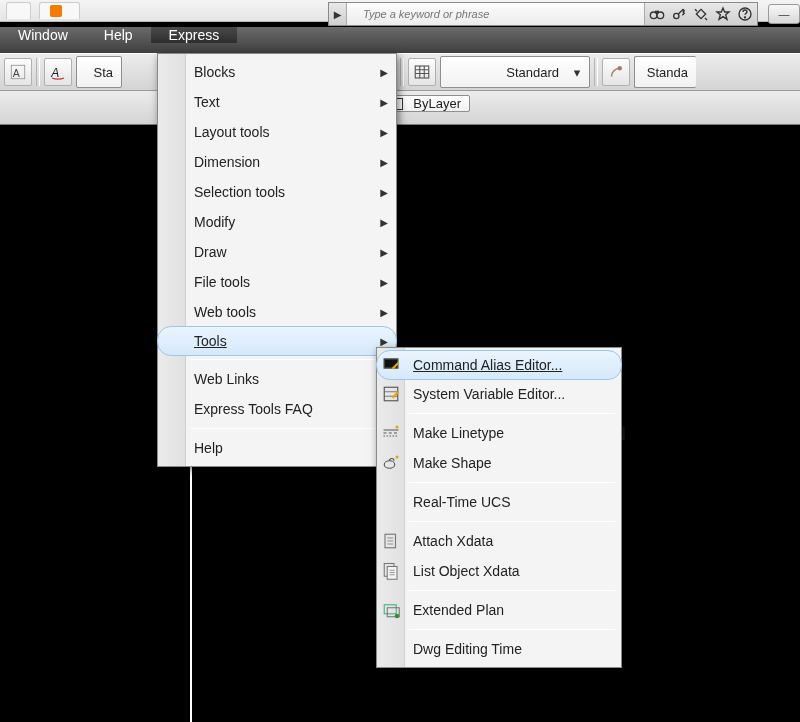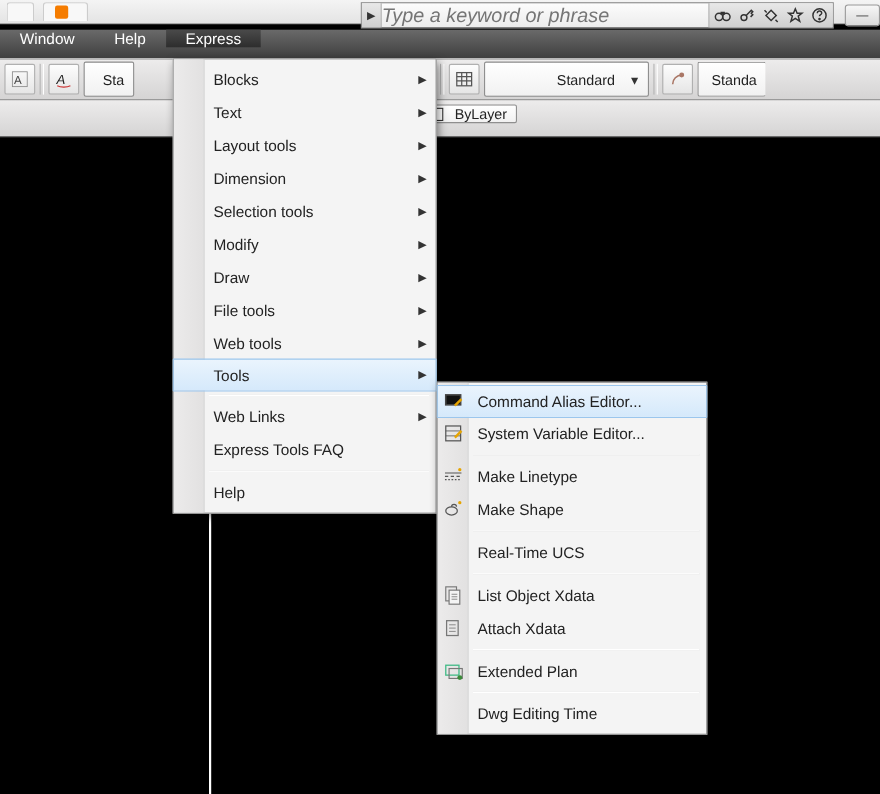--- a/index.html
+++ b/index.html
@@ -8,21 +8,21 @@
   
   .tabstrip { height: 22px; background: linear-gradient(#f4f4f4,#e4e4e4); border-bottom: 1px solid #b8b8b8; display: flex; align-items: center; padding-left: 6px; gap: 8px; }
   .tabstrip .tab { font-size: 11px; color: #666; padding: 2px 10px; border: 1px solid #ccc; border-bottom: none; border-radius: 3px 3px 0 0; background: #f8f8f8; }
   .tabstrip .tab2 { display:flex; align-items:center; gap:4px; }
   .bloggerico { width:12px;height:12px;background:#f57c00;border-radius:2px;display:inline-block; }
 
   
   .search-row { position:absolute; top:0; right:0; height:28px; display:flex; align-items:center; }
   .search-box { display:flex; align-items:center; background:linear-gradient(#fcfcfc,#ececec); border:1px solid #8a8a8a; height:24px; width:430px; }
   .search-arrow { width:18px; height:100%; background:linear-gradient(#e8e8e8,#cfcfcf); border-right:1px solid #aaa; display:flex; align-items:center; justify-content:center; color:#333; font-size:10px; }
-  .search-input { flex:1; font-size:18px; font-style:italic; color:#666; padding:0 0; background:transparent; border:none; outline:none; }
+  .search-input { flex:1; font-size:11px; font-style:italic; color:#666; padding:0 16px; background:transparent; border:none; outline:none; }
   .search-icons { display:flex; align-items:center; background:linear-gradient(#e8e8e8,#cfcfcf); height:100%; padding:0 4px; gap:6px; border-left:1px solid #aaa; }
   .sicon { width:16px; height:16px; display:flex; align-items:center; justify-content:center; color:#3a3a3a; font-size:13px; }
   .win-btns { display:flex; margin-left:8px; }
   .win-btn { width:32px; height:20px; background:linear-gradient(#f7f7f7,#d9d9d9); border:1px solid #9a9a9a; border-radius:3px; margin-left:2px; display:flex; align-items:center; justify-content:center; font-size:11px; color:#333; }
 
   
   .menubar { position:absolute; top:27px; left:0; right:0; height:26px; background:linear-gradient(#6a6a6a,#3f3f3f); display:flex; align-items:flex-start; color:#fff; font-size:14px; }
   .menu-item { padding:0 18px; display:flex; align-items:center; cursor:default; }
   .menu-item.active { background:linear-gradient(#4a4a4a,#2d2d2d); }
 
@@ -44,27 +44,27 @@
   .brk { position:absolute; top:0; left:214px; color:#fff; font-size:13px; font-family:monospace; }
 
   
   .watermark { position:absolute; top:366px; left:250px; font-size:58px; font-weight:700; letter-spacing:6px; color:rgba(229,57,53,0.14); pointer-events:none; }
   .watermark2 { position:absolute; top:424px; left:356px; font-size:18px; font-weight:600; letter-spacing:10px; color:rgba(120,120,120,0.20); pointer-events:none; }
 
   
   .menu-panel { position:absolute; background:#f4f4f4; border:1px solid #8a8a8a; box-shadow:2px 3px 8px rgba(0,0,0,0.5); font-size:14px; color:#222; }
   .menu-side { position:absolute; top:0; bottom:0; left:0; width:28px; background:linear-gradient(90deg,#ecebeb,#e2e1e1); border-right:1px solid #d0d0d0; }
   .mrow { position:relative; height:30px; display:flex; align-items:center; padding-left:36px; padding-right:12px; }
-  .mrow.hover { background:linear-gradient(#eaf4fd,#d5e9fb); border:1px solid #9bc6ed; border-radius:1px; margin:-1px; }
+  .mrow.hover { background:linear-gradient(#eaf4fd,#d5e9fb); border:1px solid #9bc6ed; border-radius:14px; margin:-1px;text-decoration:underline; }
   .mrow .arrow { position:absolute; right:8px; font-size:10px; color:#333; }
   .msep { height:1px; margin:4px 6px 4px 32px; background:#cfcfcf; border-bottom:1px solid #fff; }
   .mico { position:absolute; left:4px; width:20px; height:20px; display:flex; align-items:center; justify-content:center; }
 
   .panel-express { top:53px; left:157px; width:240px; padding:3px 0; }
-  .panel-tools { top:347px; left:397px; width:246px; padding:3px 0; }
+  .panel-tools { top:347px; left:376px; width:246px; padding:3px 0; }
 
   .ico-g { width:18px;height:18px; }
 </style>
 </head>
 <body>
 
 <div class="tabstrip">
   <div class="tab">&nbsp;</div>
   <div class="tab tab2">
       <span class="bloggerico"></span>
@@ -300,38 +300,38 @@
 
   <div class="mrow">
     <span>Real-Time UCS</span>
   </div>
 
   <div class="msep"></div>
 
   <div class="mrow">
     <span class="mico">
       <svg class="ico-g" viewBox="0 0 24 24">
+          <rect x="4" y="3" width="14" height="18" fill="none" stroke="#777" stroke-width="1.5"></rect>
+          <path d="M7 8h8M7 12h8M7 16h8" stroke="#777"></path>
+        </svg>
+    </span>
+    <span>Attach Xdata</span>
+  </div>
+
+  <div class="mrow">
+    <span class="mico">
+      <svg class="ico-g" viewBox="0 0 24 24">
           <rect x="3" y="2" width="13" height="17" fill="none" stroke="#777" stroke-width="1.4"></rect>
           <rect x="7" y="6" width="13" height="17" fill="#f4f4f4" stroke="#777" stroke-width="1.4"></rect>
           <path d="M10 11h7M10 14h7M10 17h7" stroke="#777"></path>
         </svg>
     </span>
     <span>List Object Xdata</span>
   </div>
 
-  <div class="mrow">
-    <span class="mico">
-      <svg class="ico-g" viewBox="0 0 24 24">
-          <rect x="4" y="3" width="14" height="18" fill="none" stroke="#777" stroke-width="1.5"></rect>
-          <path d="M7 8h8M7 12h8M7 16h8" stroke="#777"></path>
-        </svg>
-    </span>
-    <span>Attach Xdata</span>
-  </div>
-
   <div class="msep"></div>
 
   <div class="mrow">
     <span class="mico">
       <svg class="ico-g" viewBox="0 0 24 24">
           <rect x="3" y="5" width="16" height="12" fill="none" stroke="#4b8" stroke-width="1.6"></rect>
           <rect x="7" y="9" width="16" height="12" fill="none" stroke="#777" stroke-width="1.4"></rect>
           <circle cx="20" cy="20" r="3" fill="#3a8a3a"></circle>
         </svg>
     </span>

